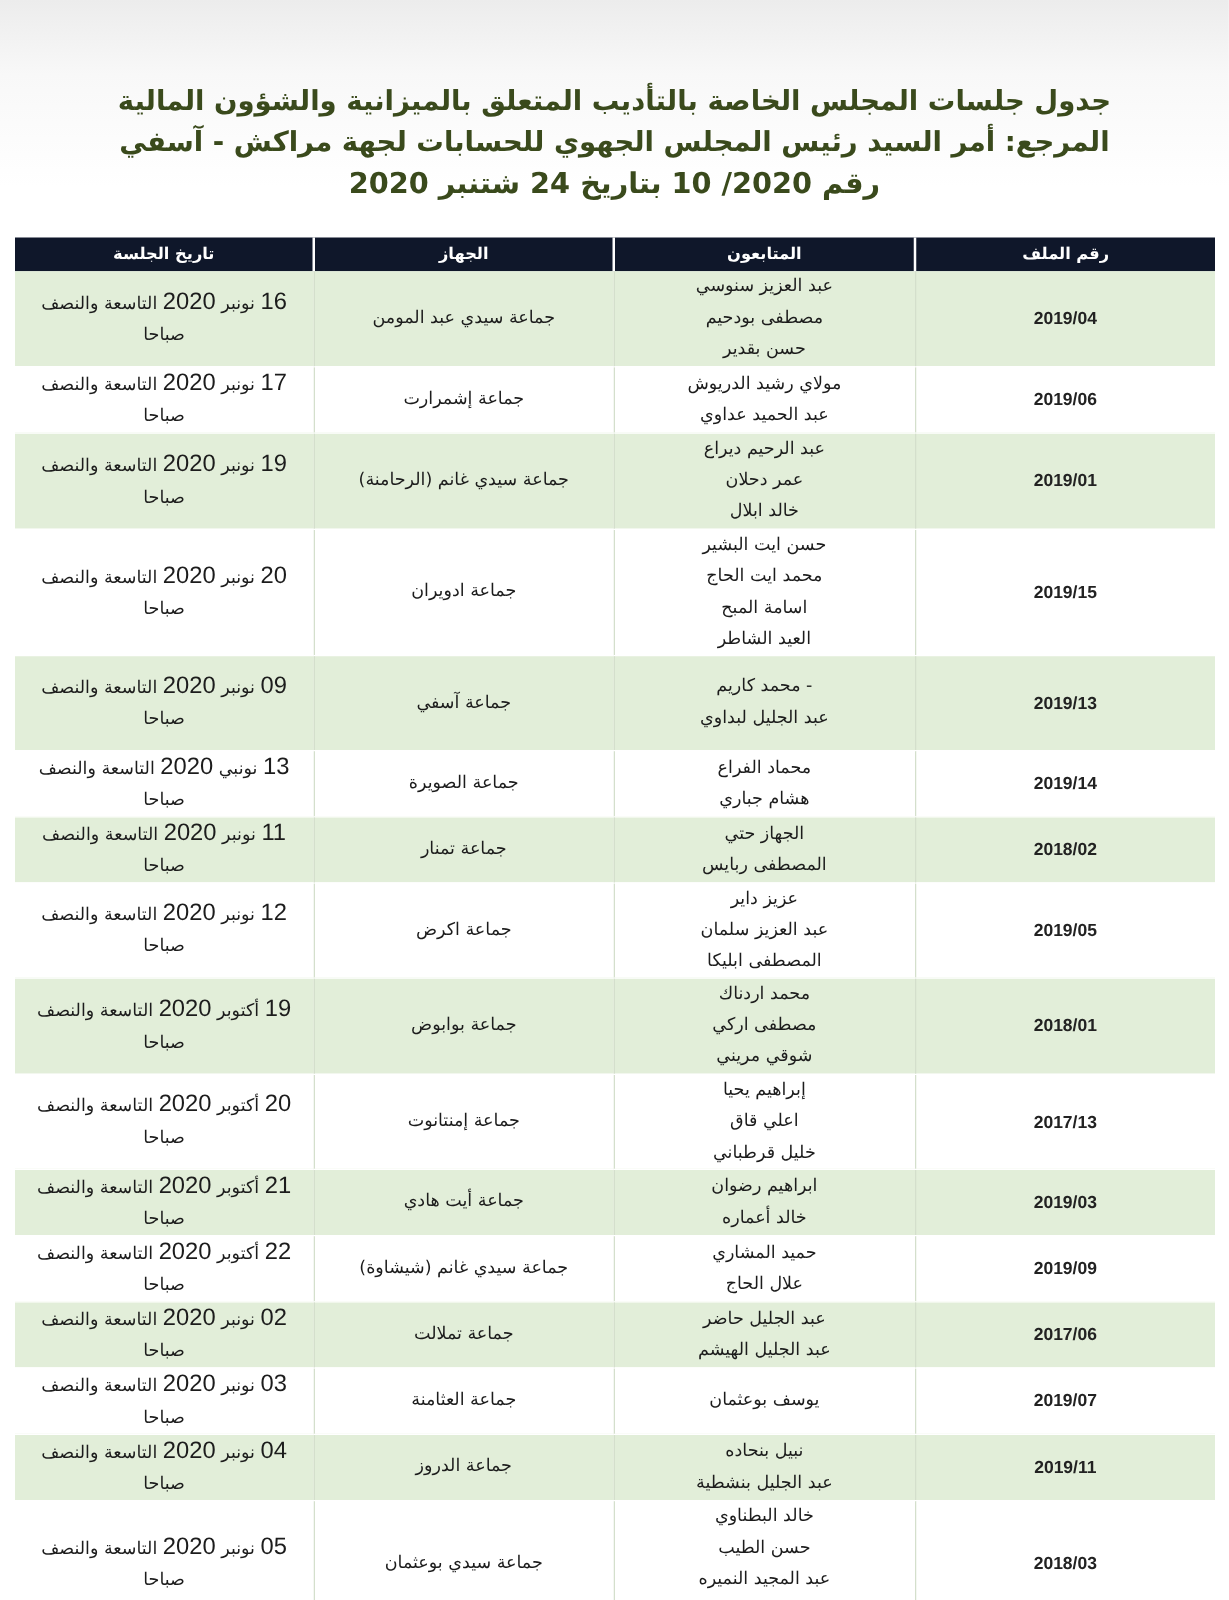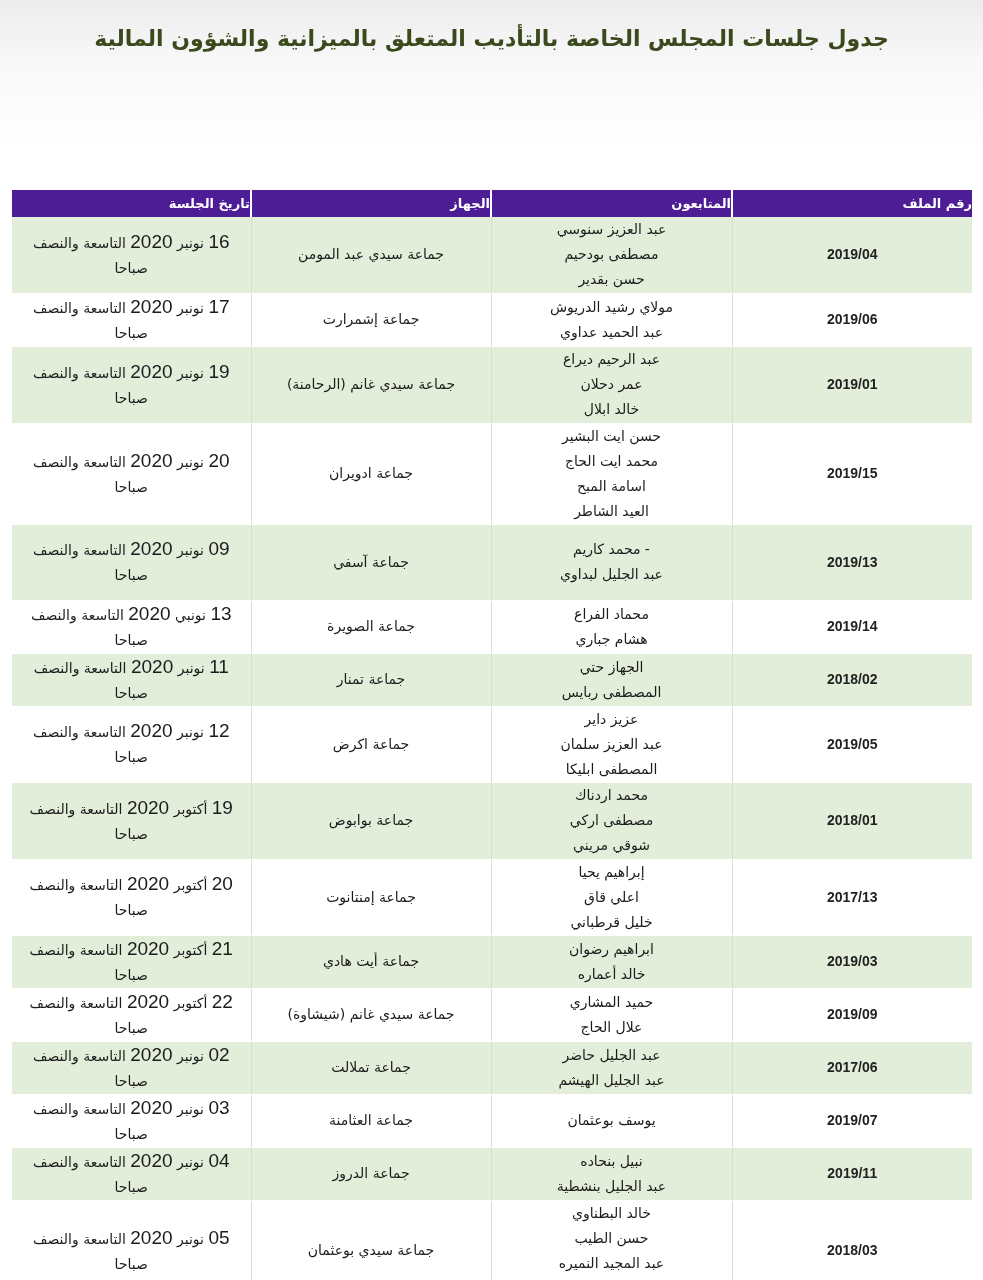--- a/index.html
+++ b/index.html
@@ -9,30 +9,30 @@
     font-family: "DejaVu Sans", "Liberation Sans", sans-serif;
     color: #1c1c1c;
   }
   .doc-header {
     position: absolute; left: 0; top: 22px; width: 983px;
     text-align: center; direction: rtl;
     color: #3a4a1c; font-weight: bold; font-size: 23px; line-height: 33px;
     font-family: "DejaVu Sans", sans-serif;
   }
   .doc-header div { white-space: nowrap; }
-  .doc-header .l1 { font-size: 22px; }
+  .doc-header .l1 { font-size: 22px; margin-top: 43px; }
   .doc-header .l3 { font-size: 22px; }
   table.sessions {
     position: absolute; left: 12px; top: 190px; width: 960px;
     border-collapse: collapse; direction: rtl; table-layout: fixed;
   }
   table.sessions th {
-    background: #4c1d95; color: #ffffff; font-weight: bold;
+    background: #0f172a; color: #ffffff; font-weight: bold;
     font-size: 13px; height: 27px; padding: 0;
-    border-left: 2px solid #ffffff; text-align: right;
+    border-left: 2px solid #ffffff; text-align: center;
   }
   table.sessions th:last-child { border-left: none; }
   table.sessions td {
     border-left: 1px solid #d4dfcc; border-bottom: 1px solid #ffffff;
     text-align: center; vertical-align: middle; padding: 0 6px;
     font-size: 14px; line-height: 25px;
   }
   table.sessions td:last-child { border-left: none; }
   tr.row.odd td { background: #e2eed9; }
   tr.row.even td { background: #ffffff; }
@@ -43,20 +43,22 @@
   col.c-file { width: 240px; }
   col.c-followers { width: 241px; }
   col.c-body { width: 240px; }
   col.c-date { width: 239px; }
 </style>
 </head>
 <body>
 
 <div class="doc-header">
   <div class="l1">جدول جلسات المجلس الخاصة بالتأديب المتعلق بالميزانية والشؤون المالية</div>
+  <div class="l3">المرجع: أمر السيد رئيس المجلس الجهوي للحسابات لجهة مراكش - آسفي</div>
+  <div class="l4">رقم 2020/ 10 بتاريخ 24 شتنبر 2020</div>
 </div>
 
 <table class="sessions">
   <colgroup>
     <col class="c-file">
       <col class="c-followers">
       <col class="c-body">
       <col class="c-date">
   </colgroup>
   <thead>

